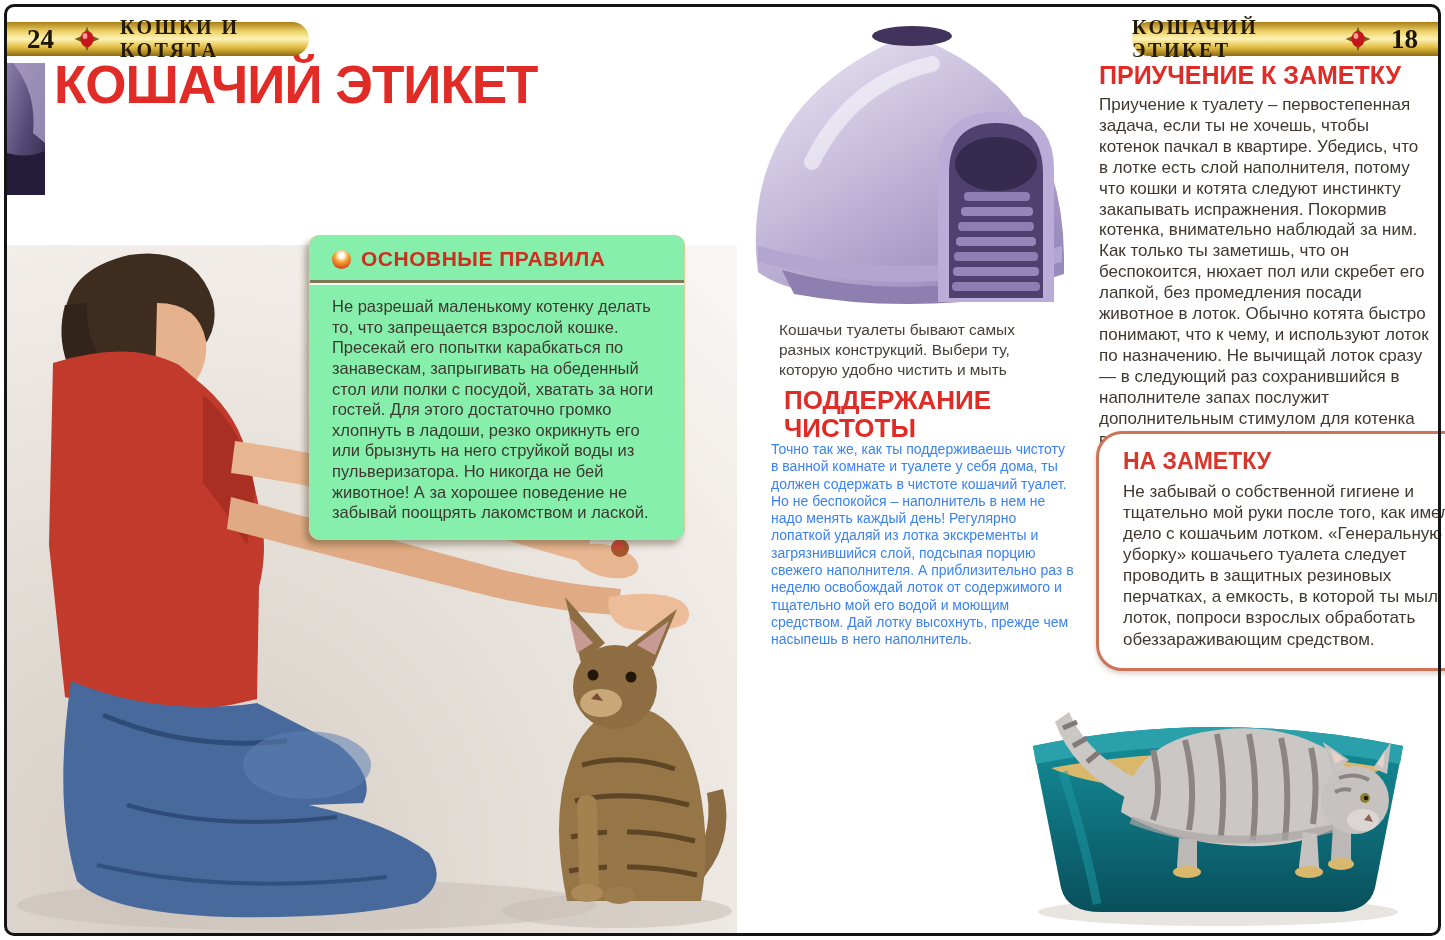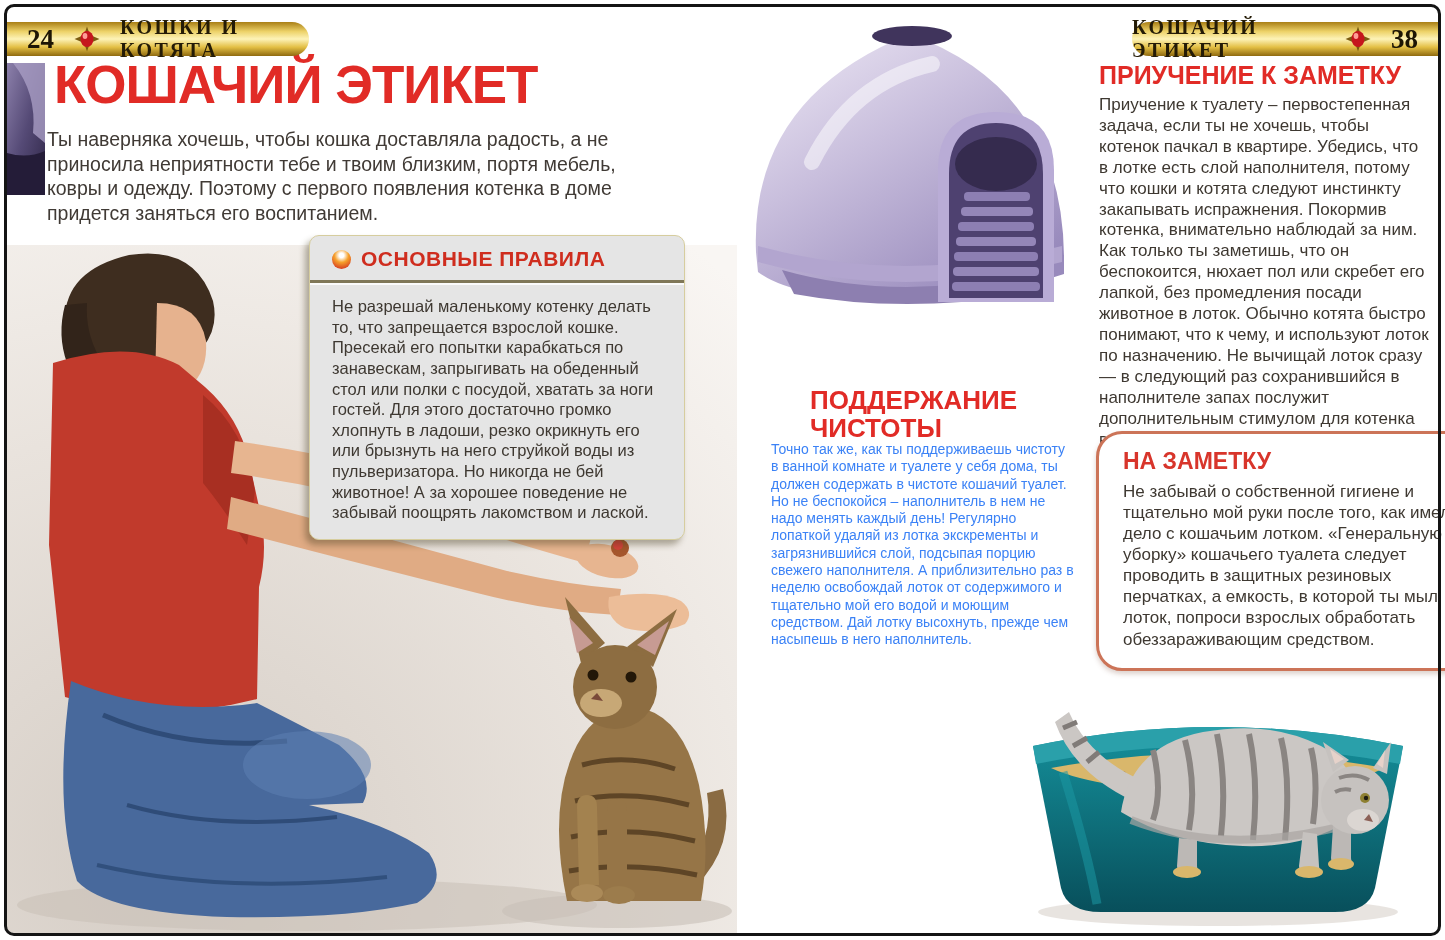--- a/index.html
+++ b/index.html
@@ -16,40 +16,40 @@
   .band .bandlabel{font-family:"Liberation Serif", serif;font-weight:bold;font-size:20px;letter-spacing:2.5px;color:#241b06;}
   .gem{width:26px;height:26px;flex:0 0 auto;}
 
   
   .main-title{position:absolute;left:54px;top:58px;font-size:53px;font-weight:800;letter-spacing:-1px;
               color:#e12b26;z-index:4;line-height:1;}
   .intro{position:absolute;left:47px;top:127px;width:578px;font-size:19.5px;line-height:1.26;color:#403a35;z-index:4;}
 
   .purple-strip{position:absolute;left:7px;top:63px;width:38px;height:132px;z-index:3;}
 
-  .rules-box{position:absolute;left:309px;top:235px;width:374px;background:#e5e5e5;border:1px solid #d6cd9e;
+  .rules-box{position:absolute;left:309px;top:235px;width:374px;background:#86efac;border:1px solid #d6cd9e;
              border-radius:10px;box-shadow:-4px 5px 6px rgba(70,60,30,.40);z-index:6;}
   .rules-head{display:flex;align-items:center;gap:10px;padding:11px 16px 9px 22px;
               border-bottom:3px solid #7f7758;box-shadow:0 2px 0 rgba(255,255,255,.85);}
   .rules-title{font-size:21px;font-weight:bold;color:#cf2d1e;letter-spacing:.5px;}
   .ball-icon{width:19px;height:19px;border-radius:50%;flex:0 0 auto;
              background:radial-gradient(circle at 50% 28%, #ffffff 0 14%, #f6a12b 42%, #d2301f 88%);}
   .rules-body{padding:13px 12px 16px 22px;font-size:16.5px;line-height:1.25;color:#3e3831;}
 
   .caption{color:#45403b;z-index:7;}
   .left-caption{position:absolute;left:377px;top:491px;width:334px;font-size:16.5px;line-height:1.3;}
 
   .photo{position:absolute;z-index:1;}
   .photo-boy{left:7px;top:245px;width:730px;height:688px;}
 
   
   .igloo{position:absolute;left:742px;top:12px;width:338px;height:300px;z-index:2;}
   .igloo-caption{position:absolute;left:779px;top:320px;width:280px;font-size:15.5px;line-height:1.3;}
   .section-title{position:absolute;font-weight:800;color:#e12b26;line-height:1.08;z-index:4;}
-  .mid-title{left:810px;top:386px;width:250px;font-size:26px;}
+  .mid-title{left:784px;top:386px;width:250px;font-size:26px;}
   .mid-body{position:absolute;left:771px;top:441px;width:304px;font-size:14px;line-height:1.235;color:#3b82f6;z-index:4;}
   .tray-caption{position:absolute;left:893px;top:822px;width:200px;font-size:15.5px;line-height:1.3;z-index:8;}
   .photo-tray{left:1003px;top:650px;width:430px;height:282px;z-index:2;}
 
   
   .right-title{left:1099px;top:62px;width:340px;font-size:25px;}
   .right-body{position:absolute;left:1099px;top:95px;width:332px;font-size:17px;line-height:1.23;color:#3e3831;z-index:4;}
   .note-box{position:absolute;left:1096px;top:431px;width:330px;background:#ffffff;border:3px solid #cc7458;
             border-radius:26px;box-shadow:0 3px 5px rgba(120,70,50,.25);padding:14px 20px 18px 24px;z-index:6;}
   .note-title{font-size:23px;font-weight:800;color:#d8352b;margin-bottom:6px;}
@@ -70,38 +70,37 @@
     <span class="bandlabel">КОШКИ И КОТЯТА</span>
   </div>
 
   <div class="band band-right">
     <span class="bandlabel">КОШАЧИЙ ЭТИКЕТ</span>
     <svg class="gem" viewBox="0 0 26 26">
       <path d="M13 0.5 L16 9 L25.5 13 L16 17 L13 25.5 L10 17 L0.5 13 L10 9 Z" fill="#7c5c10"></path>
       <ellipse cx="13" cy="13" rx="6.5" ry="8" fill="#c5161d"></ellipse>
       <ellipse cx="11" cy="10" rx="2.4" ry="3" fill="#ff9d96"></ellipse>
     </svg>
-    <span class="pgnum">38</span>
+    <span class="pgnum">18</span>
   </div>
 
   <svg class="purple-strip" viewBox="0 0 38 132" preserveAspectRatio="none">
     <defs>
         <linearGradient id="stripG" x1="0" y1="0" x2="1" y2="1">
       <stop offset="0" stop-color="#8c80ab"></stop>
           <stop offset="0.5" stop-color="#554a76"></stop>
           <stop offset="1" stop-color="#2e2546"></stop>
     </linearGradient>
       </defs>
     <rect width="38" height="132" fill="url(#stripG)"></rect>
     <path d="M6,0 Q30,30 26,70 L38,80 L38,0 Z" fill="#a99dc4" opacity="0.8"></path>
     <path d="M0,90 Q20,96 38,88 L38,132 L0,132 Z" fill="#241c38"></path>
   </svg>
 
   <div class="main-title">КОШАЧИЙ ЭТИКЕТ</div>
-  <div class="intro">Ты наверняка хочешь, чтобы кошка доставляла радость, а не приносила неприятности тебе и твоим близким, портя мебель, ковры и одежду. Поэтому с первого появления котенка в доме придется заняться его воспитанием.</div>
 
   <div class="rules-box">
     <div class="rules-head">
       <span class="ball-icon"></span>
       <span class="rules-title">ОСНОВНЫЕ ПРАВИЛА</span>
     </div>
     <div class="rules-body">Не разрешай маленькому котенку делать то, что запрещается взрослой кошке. Пресекай его попытки карабкаться по занавескам, запрыгивать на обеденный стол или полки с посудой, хватать за ноги гостей. Для этого достаточно громко хлопнуть в ладоши, резко окрикнуть его или брызнуть на него струйкой воды из пульверизатора. Но никогда не бей животное! А за хорошее поведение не забывай поощрять лакомством и лаской.</div>
   </div>
 
 
@@ -172,20 +171,21 @@
     <ellipse cx="254" cy="152" rx="41" ry="27" fill="#352b4e"></ellipse>
     <rect x="222" y="180" width="66" height="9" rx="4" fill="#8d7fb3"></rect>
     <rect x="219" y="195" width="72" height="9" rx="4" fill="#9486b8"></rect>
     <rect x="216" y="210" width="76" height="9" rx="4" fill="#8d7fb3"></rect>
     <rect x="214" y="225" width="80" height="9" rx="4" fill="#9486b8"></rect>
     <rect x="212" y="240" width="84" height="9" rx="4" fill="#8d7fb3"></rect>
     <rect x="211" y="255" width="86" height="9" rx="4" fill="#9486b8"></rect>
     <rect x="210" y="270" width="88" height="9" rx="4" fill="#8d7fb3"></rect>
   </svg>
 
+  <div class="caption igloo-caption">Кошачьи туалеты бывают самых разных конструкций. Выбери ту, которую удобно чистить и мыть</div>
   <div class="section-title mid-title">ПОДДЕРЖАНИЕ ЧИСТОТЫ</div>
   <div class="mid-body">Точно так же, как ты поддерживаешь чистоту в ванной комнате и туалете у себя дома, ты должен содержать в чистоте кошачий туалет. Но не беспокойся – наполнитель в нем не надо менять каждый день! Регулярно лопаткой удаляй из лотка экскременты и загрязнившийся слой, подсыпая порцию свежего наполнителя. А приблизительно раз в неделю освобождай лоток от содержимого и тщательно мой его водой и моющим средством. Дай лотку высохнуть, прежде чем насыпешь в него наполнитель.</div>
 
   <svg class="photo photo-tray" viewBox="0 0 430 282">
     <defs>
       <linearGradient id="trayG" x1="0" y1="0" x2="0" y2="1">
         <stop offset="0" stop-color="#15919c"></stop>
           <stop offset="1" stop-color="#084f5b"></stop>
       </linearGradient>
     </defs>

